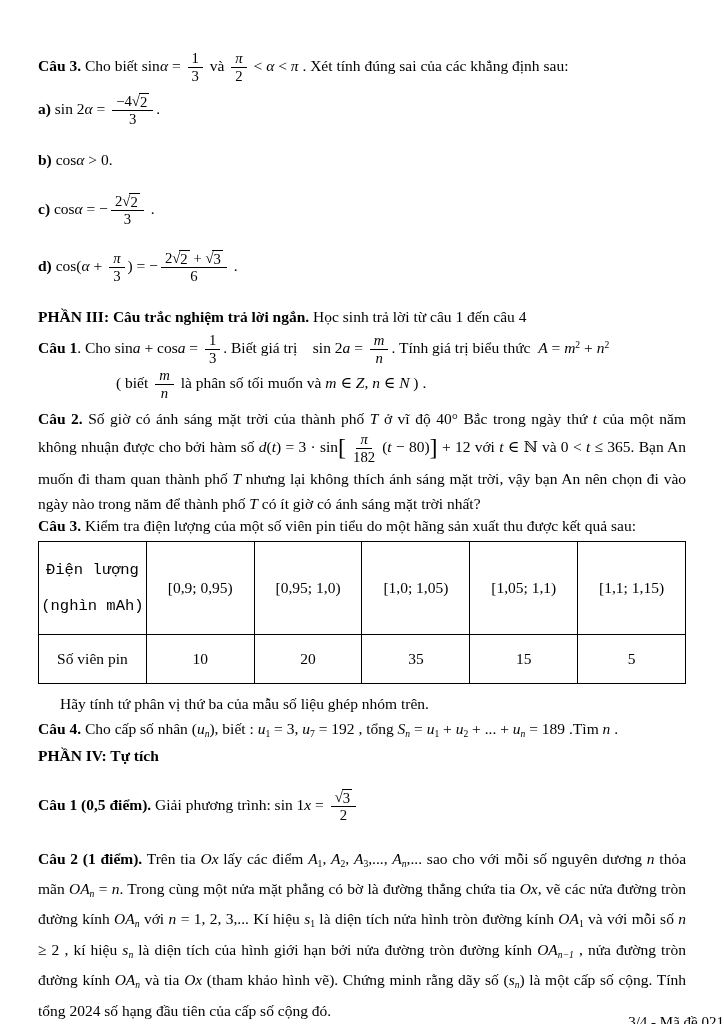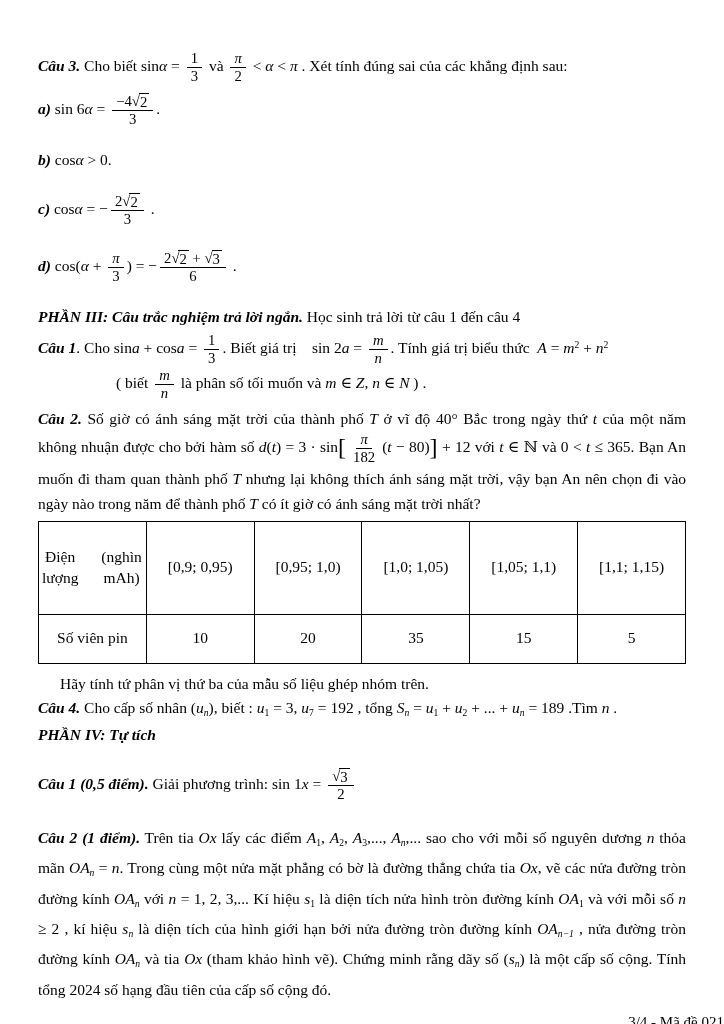--- a/index.html
+++ b/index.html
@@ -3,21 +3,21 @@
 <meta charset="utf-8">
 <style>
   html,body{margin:0;padding:0;}
   body{
     width:724px;height:1024px;background:#ffffff;color:#000000;
     font-family:"Liberation Serif","DejaVu Serif",serif;
     font-size:15.5px;line-height:1.35;overflow:hidden;position:relative;
   }
   .page{padding:50px 38px 0 38px;}
   .line{margin:0;}
-  .s-b{font-weight:bold;font-style:italic;}
+  .s-b{font-weight:bold;}
   .s-i{font-style:italic;}
   .s-sub{font-size:0.62em;vertical-align:-0.35em;}
   .s-subi{font-size:0.62em;vertical-align:-0.35em;font-style:italic;}
   .s-sup{font-size:0.62em;vertical-align:0.5em;}
   .s-big{font-size:1.55em;vertical-align:-0.12em;line-height:0;font-weight:400;}
   .frac{
     display:inline-flex;flex-direction:column;align-items:center;
     vertical-align:middle;margin:0 3px;line-height:1.15;font-size:0.95em;
   }
   .frac .num{border-bottom:1px solid #000;padding:0 4px;}
@@ -31,39 +31,39 @@
   .just{text-align:justify;line-height:25px;}
   table.freq{
     border-collapse:collapse;margin-top:5px;width:648px;table-layout:fixed;
   }
   table.freq td{
     border:1.4px solid #000;text-align:center;vertical-align:middle;
     font-size:15.5px;padding:0;
   }
   table.freq .hrow td{height:92px;}
   table.freq .drow td{height:48px;}
-  .hstack{display:flex;gap:16px;align-items:center;}
+  .hstack{display:flex;flex-direction:column;gap:16px;align-items:center;font-family:Liberation Mono, monospace;}
   .footer{
     position:absolute;left:0;top:1012px;width:724px;text-align:right;font-size:15px;
   }
 </style>
 </head>
 <body>
 
 <div class="page">
 
   <div class="line"><span class="s-b">Câu 3.</span><span> Cho biết  sin</span><span class="s-i">α</span><span> = </span><span class="frac">
         <span class="num"><span>1</span></span>
         <span class="den"><span>3</span></span>
       </span><span> và </span><span class="frac">
         <span class="num"><span class="s-i">π</span></span>
         <span class="den"><span>2</span></span>
       </span><span> &lt; </span><span class="s-i">α</span><span> &lt; </span><span class="s-i">π</span><span> . Xét tính đúng sai của các khẳng định sau:</span></div>
 
-  <div class="line mt8"><span class="s-b">a)</span><span> sin 6</span><span class="s-i">α</span><span> = </span><span class="frac">
+  <div class="line mt8"><span class="s-b">a)</span><span> sin 2</span><span class="s-i">α</span><span> = </span><span class="frac">
         <span class="num"><span>−4</span><span class="sqrt">
             <span class="radsign">√</span>
             <span class="rad">2</span>
           </span></span>
         <span class="den"><span>3</span></span>
       </span><span>.</span></div>
   <div class="line mt6"><span class="s-b">b)</span><span> cos</span><span class="s-i">α</span><span> &gt; 0.</span></div>
   <div class="line mt6"><span class="s-b">c)</span><span> cos</span><span class="s-i">α</span><span> = −</span><span class="frac">
         <span class="num"><span>2</span><span class="sqrt">
             <span class="radsign">√</span>
@@ -97,20 +97,21 @@
   <div class="line indent78"><span>( biết </span><span class="frac">
         <span class="num"><span class="s-i">m</span></span>
         <span class="den"><span class="s-i">n</span></span>
       </span><span> là phân số tối muốn và </span><span class="s-i">m</span><span> ∈ </span><span class="s-i">Z</span><span>, </span><span class="s-i">n</span><span> ∈ </span><span class="s-i">N</span><span> ) .</span></div>
 
   <div class="line just mt4"><span class="s-b">Câu 2.</span><span> Số giờ có ánh sáng mặt trời của thành phố </span><span class="s-i">T</span><span> ở vĩ độ 40° Bắc trong ngày thứ </span><span class="s-i">t</span><span> của một năm không nhuận được cho bởi hàm số  </span><span class="s-i">d</span><span>(</span><span class="s-i">t</span><span>) = 3 · sin</span><span class="s-big">[</span><span class="frac">
         <span class="num"><span class="s-i">π</span></span>
         <span class="den"><span>182</span></span>
       </span><span>(</span><span class="s-i">t</span><span> − 80)</span><span class="s-big">]</span><span> + 12  với </span><span class="s-i">t</span><span> ∈ ℕ  và  0 &lt; </span><span class="s-i">t</span><span> ≤ 365.  Bạn An muốn đi tham quan thành phố </span><span class="s-i">T</span><span> nhưng lại không thích ánh sáng mặt trời, vậy bạn An nên chọn đi vào ngày nào trong năm để thành phố </span><span class="s-i">T</span><span> có ít giờ có ánh sáng mặt trời nhất?</span></div>
 
+  <div class="line"><span class="s-b">Câu 3.</span><span> Kiểm tra điện lượng của một số viên pin tiểu do một hãng sản xuất thu được kết quả sau:</span></div>
 
   <table class="freq">
     <tbody>
         <tr class="hrow">
       <td>
         <div class="hstack">
           <span>Điện lượng</span>
           <span>(nghìn mAh)</span>
         </div>
       </td>

